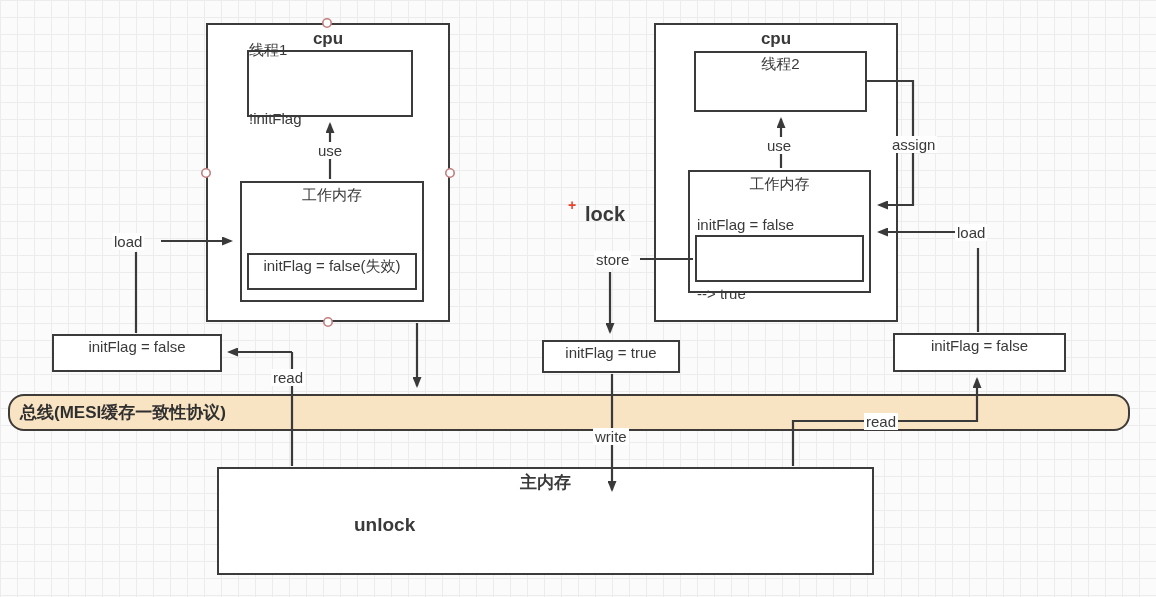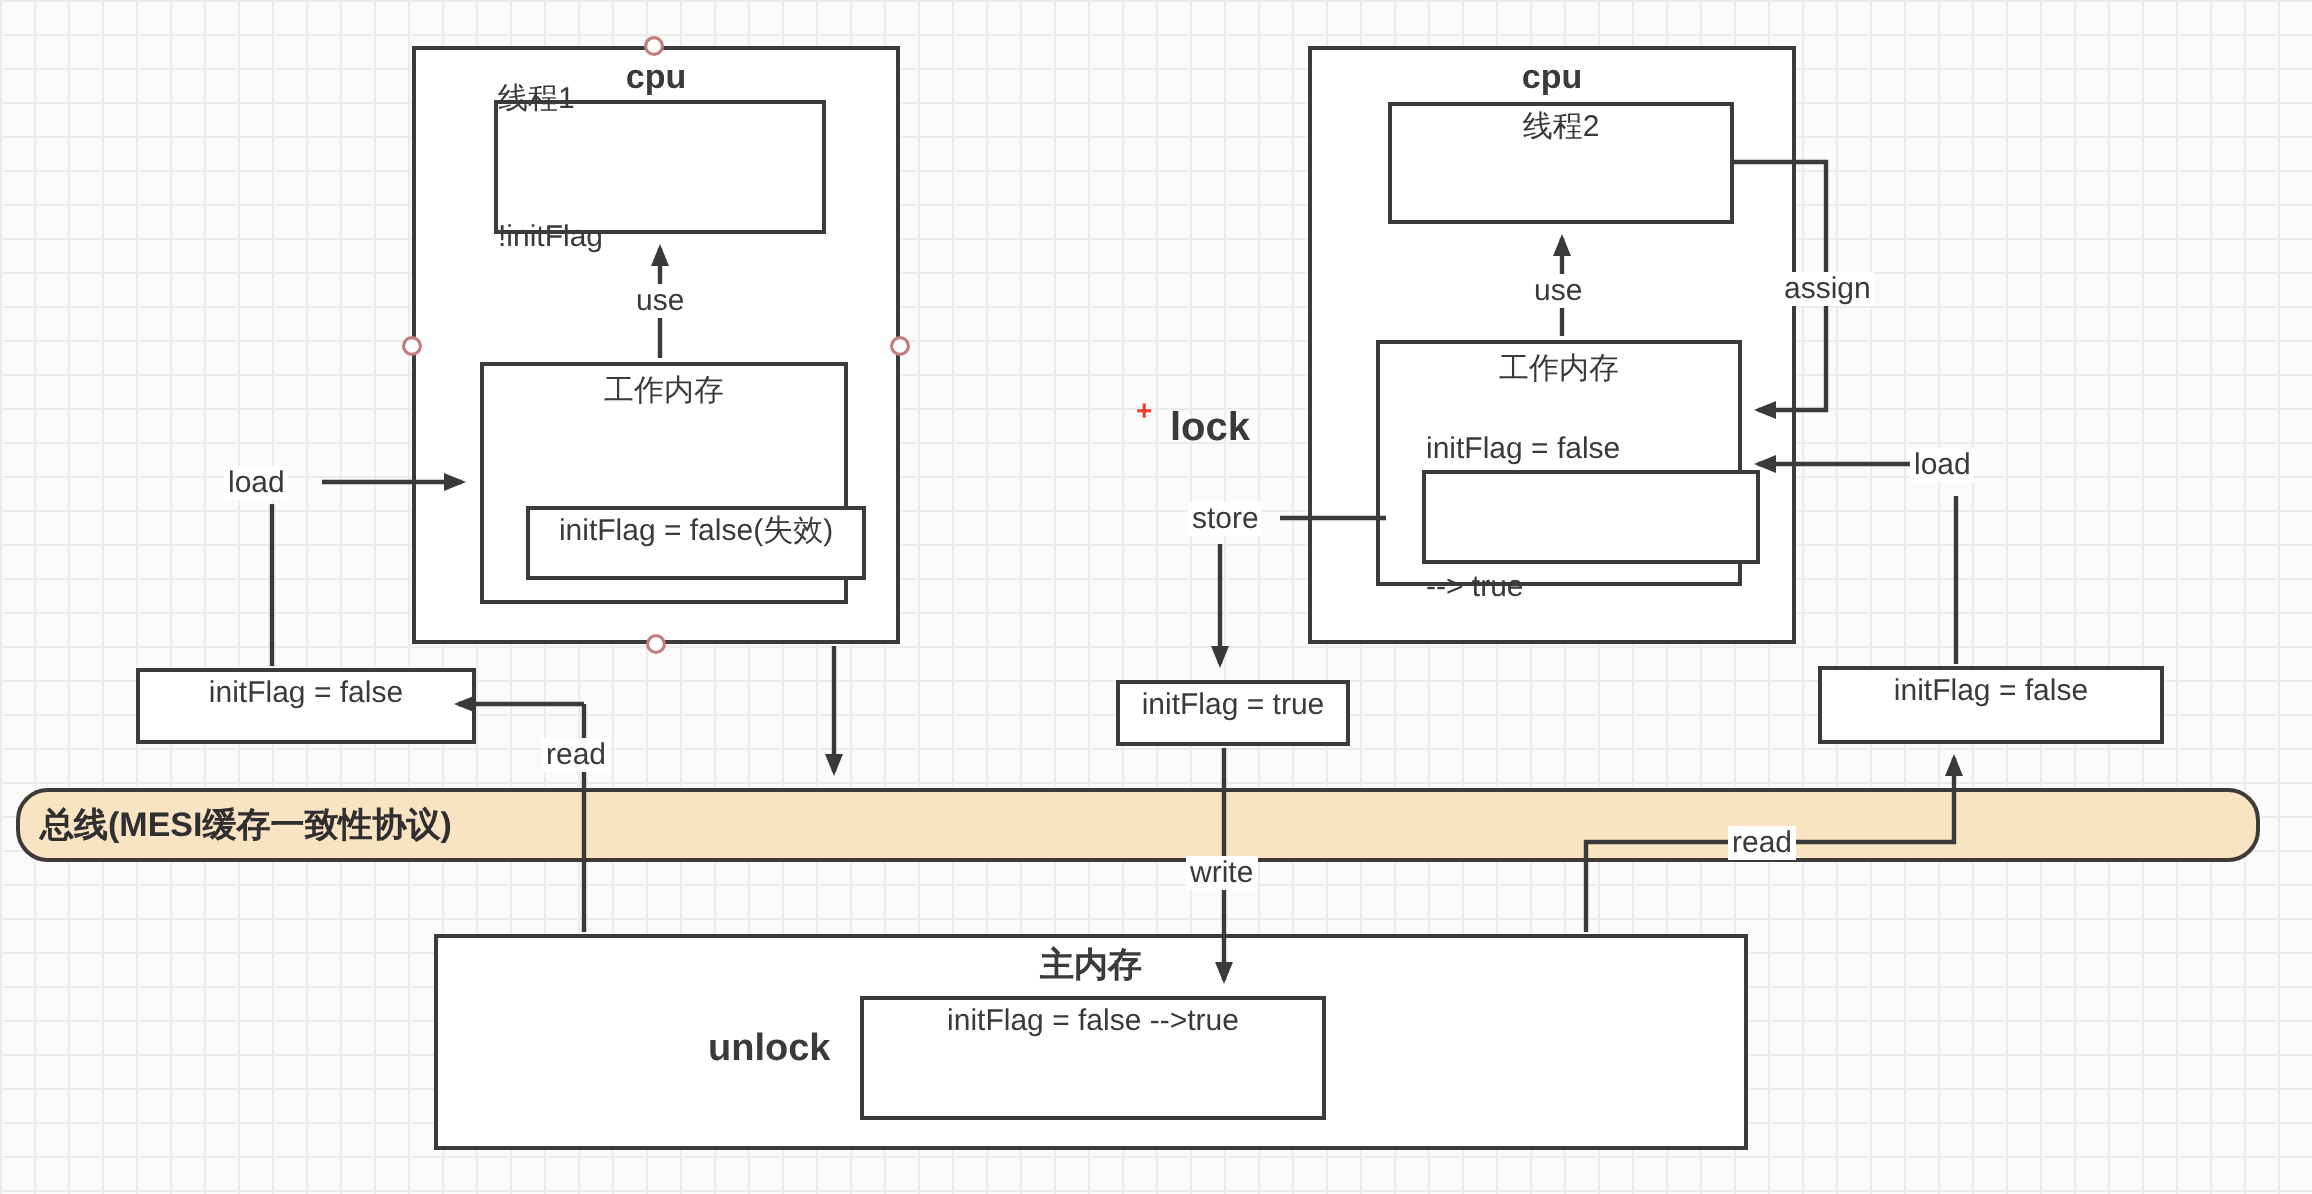--- a/index.html
+++ b/index.html
@@ -11,21 +11,21 @@
   #canvas{
     position:relative;width:1156px;height:597px;
     background-color:#fbfbfb;
     background-image:
       linear-gradient(#ececec 1px, transparent 1px),
       linear-gradient(90deg, #ececec 1px, transparent 1px);
     background-size:17px 17px;
     color:#3a3a3a;
   }
   .box{position:absolute;background:#fff;border:2.5px solid #3b3b3b;box-sizing:border-box;}
-  .thinbox{position:absolute;background:#fff;border:2px solid #3b3b3b;box-sizing:border-box;margin-left:16px;}
+  .thinbox{position:absolute;background:#fff;border:2px solid #3b3b3b;box-sizing:border-box;}
   .centertext{display:flex;align-items:flex-start;justify-content:center;text-align:center;font-size:15px;line-height:21px;gap:48px;}
   .boxtitle{position:absolute;left:0;right:0;top:4px;text-align:center;font-weight:bold;font-size:17px;}
   .wmtitle{position:absolute;left:0;right:0;top:3px;text-align:center;font-size:15px;}
   .lbl{position:absolute;font-size:15px;color:#3a3a3a;background:#fff;padding:0 2px;z-index:6;white-space:nowrap;}
   .lbl-clear{background:transparent;}
   .big{font-weight:bold;font-size:19px;background:transparent;}
   #connectors{position:absolute;left:0;top:0;z-index:5;pointer-events:none;}
 </style>
 </head>
 <body>
@@ -56,38 +56,35 @@
     <div class="wmtitle">工作内存</div>
   </div>
   <div class="thinbox centertext" style="left:695px;top:235px;width:169px;height:47px;flex-direction:column;">
     <span>initFlag = false</span>
     <span>--&gt; true</span>
   </div>
 
   <div class="thinbox centertext" style="left:52px;top:334px;width:170px;height:38px;">
     <span>initFlag = false</span>
   </div>
-  <div class="thinbox centertext" style="left:542px;top:340px;width:117px;height:33px;">
+  <div class="thinbox centertext" style="left:542px;top:340px;width:138px;height:33px;">
     <span>initFlag = true</span>
   </div>
   <div class="thinbox centertext" style="left:893px;top:333px;width:173px;height:39px;">
     <span>initFlag = false</span>
   </div>
 
   <div style="position:absolute;left:8px;top:394px;width:1122px;height:37px;background:#f8e3c3;border:2.5px solid #3d3a37;border-radius:16px;box-sizing:border-box;">
     <div style="position:absolute;left:10px;top:0;bottom:0;display:flex;align-items:center;font-weight:bold;font-size:17px;color:#2f2f2f;">总线(MESI缓存一致性协议)</div>
   </div>
 
   <div class="box" style="left:217px;top:467px;width:657px;height:108px;">
     <div class="boxtitle" style="top:2px;">主内存</div>
   </div>
   <div class="lbl big" style="left:352px;top:514px;z-index:6;">unlock</div>
-  <div class="box centertext" style="left:430px;top:498px;width:233px;height:62px;">
-    <span>initFlag = false --&gt;true</span>
-  </div>
 
   <svg id="connectors" width="1156" height="597" viewBox="0 0 1156 597">
     <defs>
       <marker id="ah" markerWidth="11" markerHeight="9" refX="9" refY="4.5" orient="auto" markerUnits="userSpaceOnUse">
         <path d="M0,0 L11,4.5 L0,9 z" fill="#3a3a3a"></path>
       </marker>
     </defs>
     <g stroke="#3a3a3a" stroke-width="2.2" fill="none">
       <path d="M330,179 L330,124" marker-end="url(#ah)"></path>
       <path d="M161,241 L231,241" marker-end="url(#ah)"></path>

